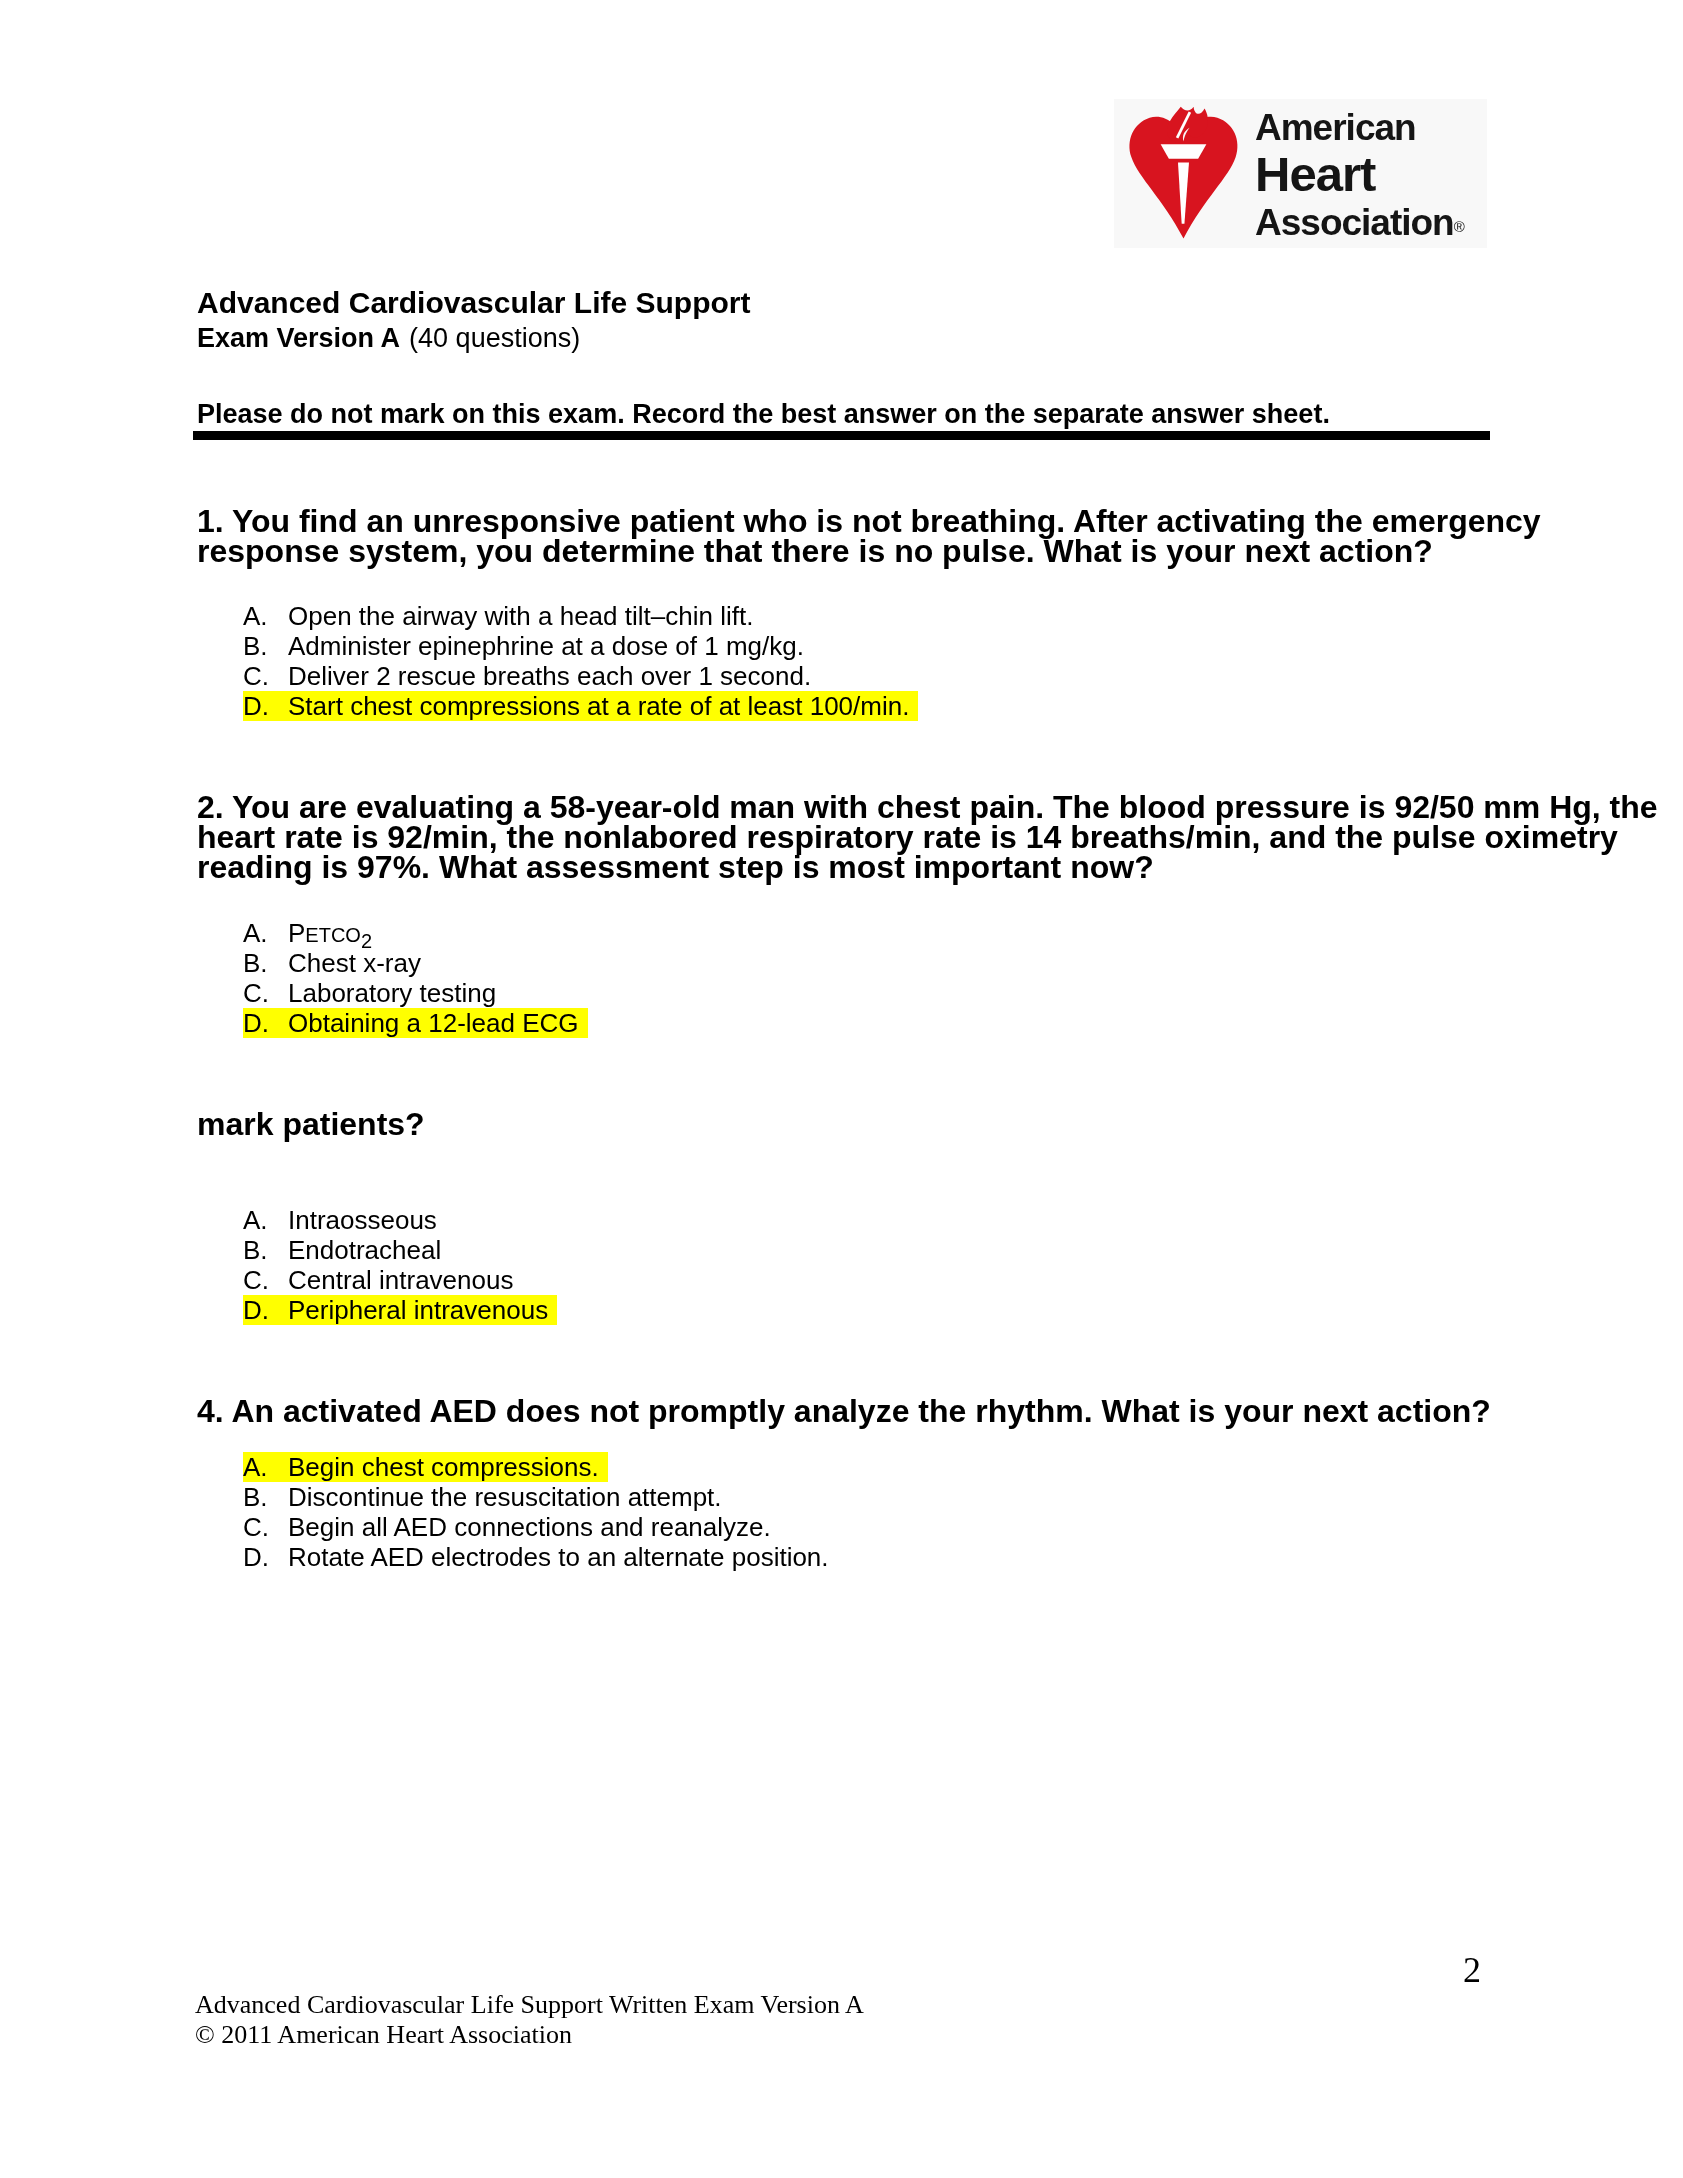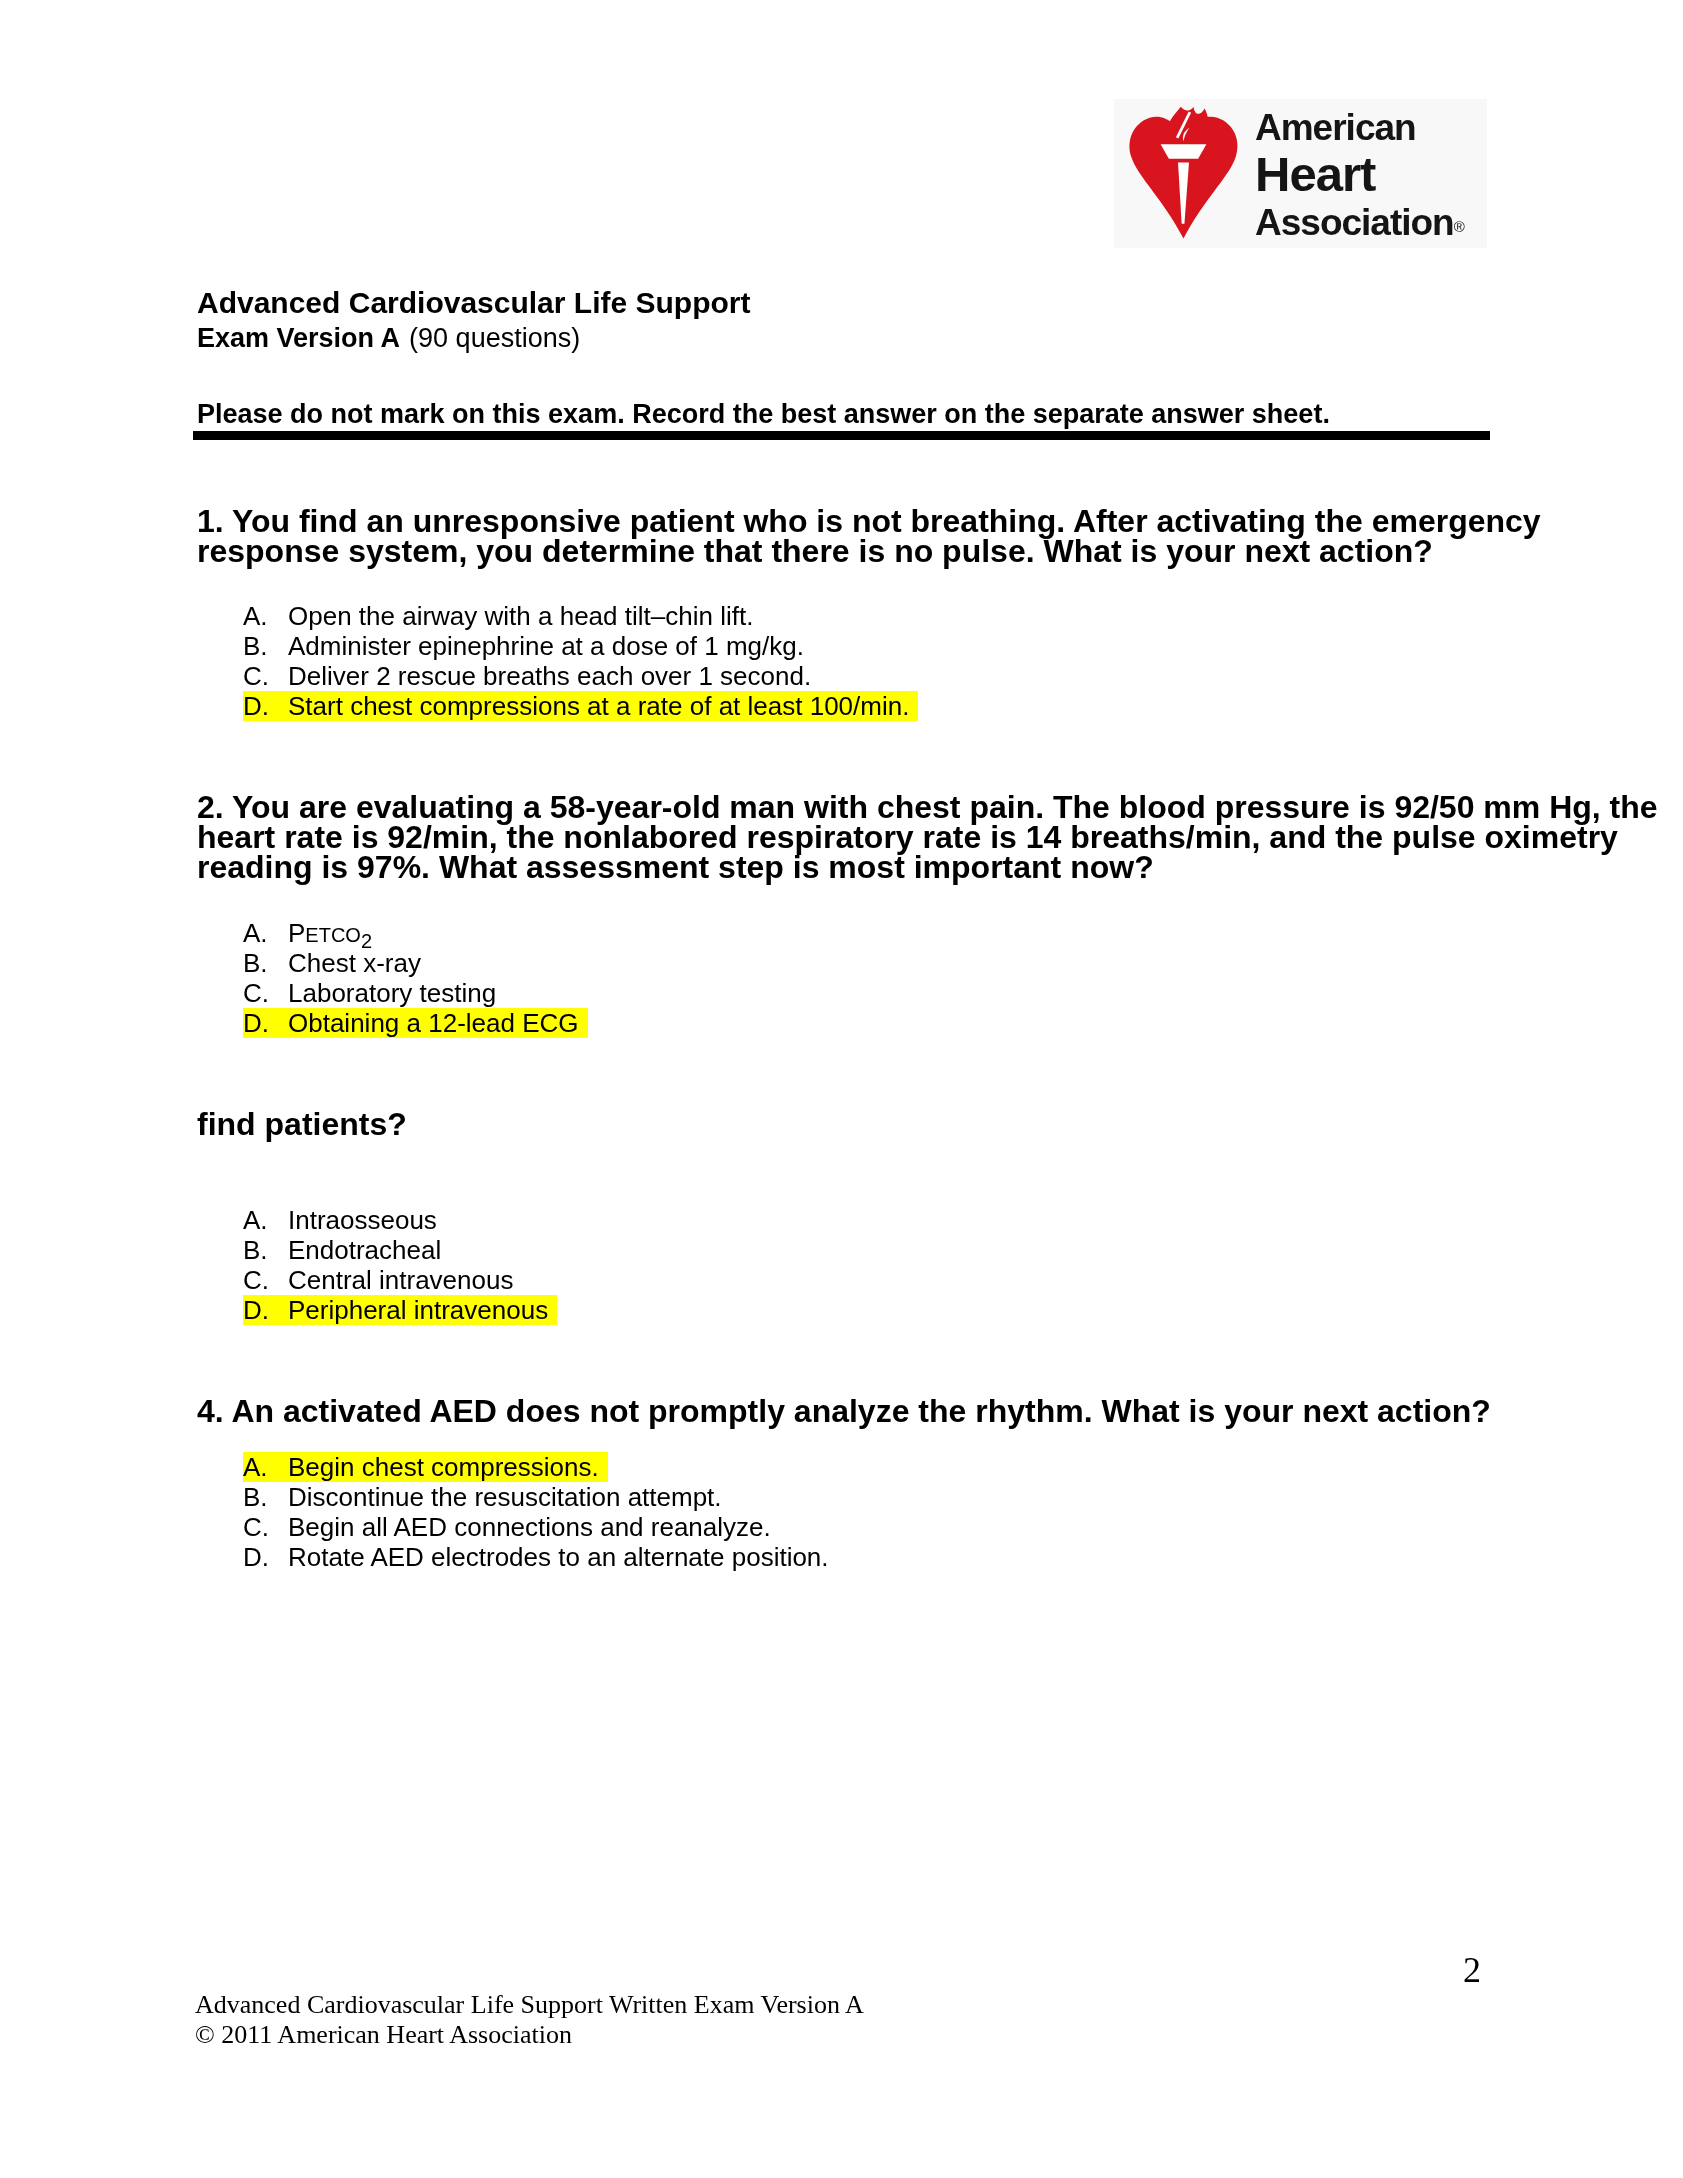--- a/index.html
+++ b/index.html
@@ -69,21 +69,21 @@
     </svg>
     <div class="logo-text">
       <div class="logo-l1">American</div>
       <div class="logo-l2">Heart</div>
       <div class="logo-l3"><span>Association</span><span class="reg">®</span></div>
     </div>
   </div>
 
   <div class="abs title">Advanced Cardiovascular Life Support</div>
   <div class="abs subtitle">
-    <span class="bold">Exam Version A</span><span class="sub-reg">(90 questions)</span>
+    <span class="bold">Exam Version A</span><span class="sub-reg">(40 questions)</span>
   </div>
   <div class="abs notice">Please do not mark on this exam. Record the best answer on the separate answer sheet.</div>
   <div class="abs rule"></div>
 
   <div class="abs stem q1s">
     <div>1. You find an unresponsive patient who is not breathing. After activating the emergency</div>
     <div>response system, you determine that there is no pulse. What is your next action?</div>
   </div>
   <div class="abs opts q1o">
     <div class="opt-row"><span class="opt-in">
@@ -122,21 +122,21 @@
           <span class="opt-letter">C.</span>
           <span>Laboratory testing</span>
         </span></div>
     <div class="opt-row"><span class="opt-in hl">
           <span class="opt-letter">D.</span>
           <span>Obtaining a 12-lead ECG</span>
         </span></div>
   </div>
 
   <div class="abs stem q3s">
-    <div>find patients?</div>
+    <div>mark patients?</div>
   </div>
   <div class="abs opts q3o">
     <div class="opt-row"><span class="opt-in">
           <span class="opt-letter">A.</span>
           <span>Intraosseous</span>
         </span></div>
     <div class="opt-row"><span class="opt-in">
           <span class="opt-letter">B.</span>
           <span>Endotracheal</span>
         </span></div>

